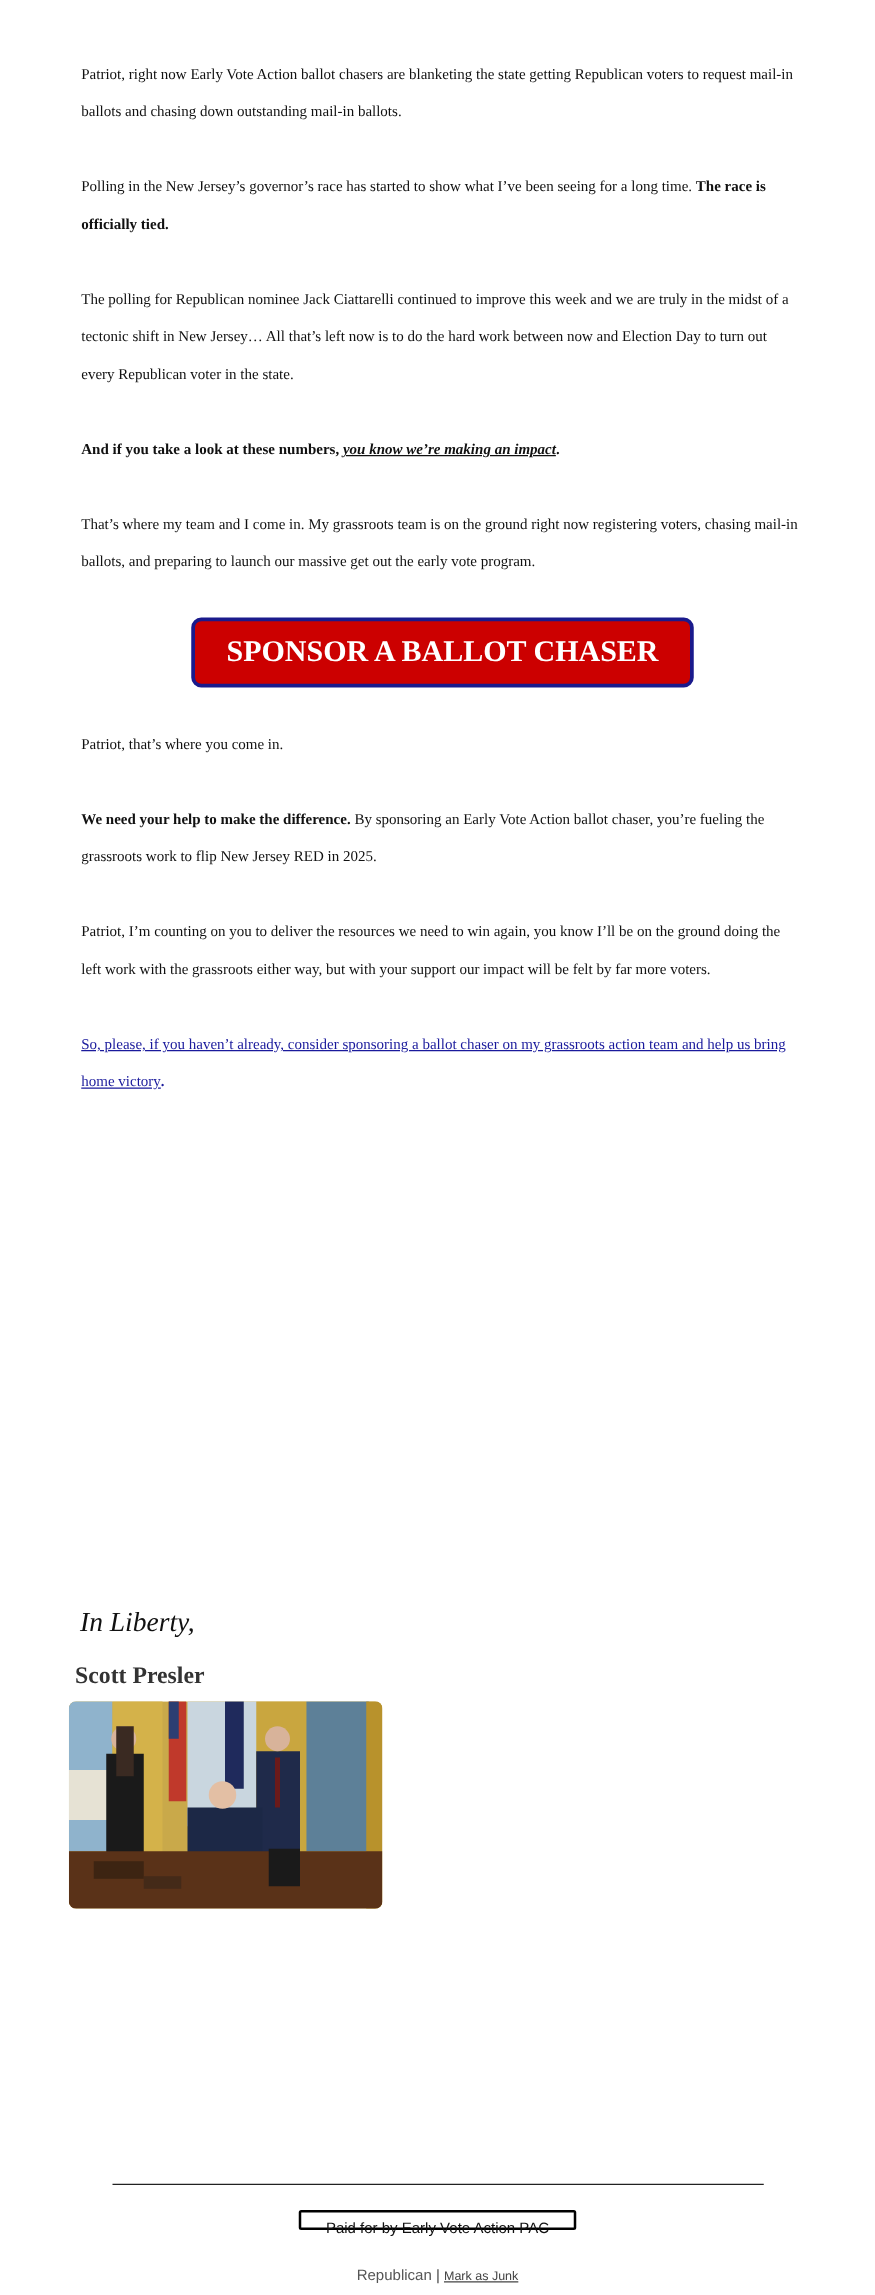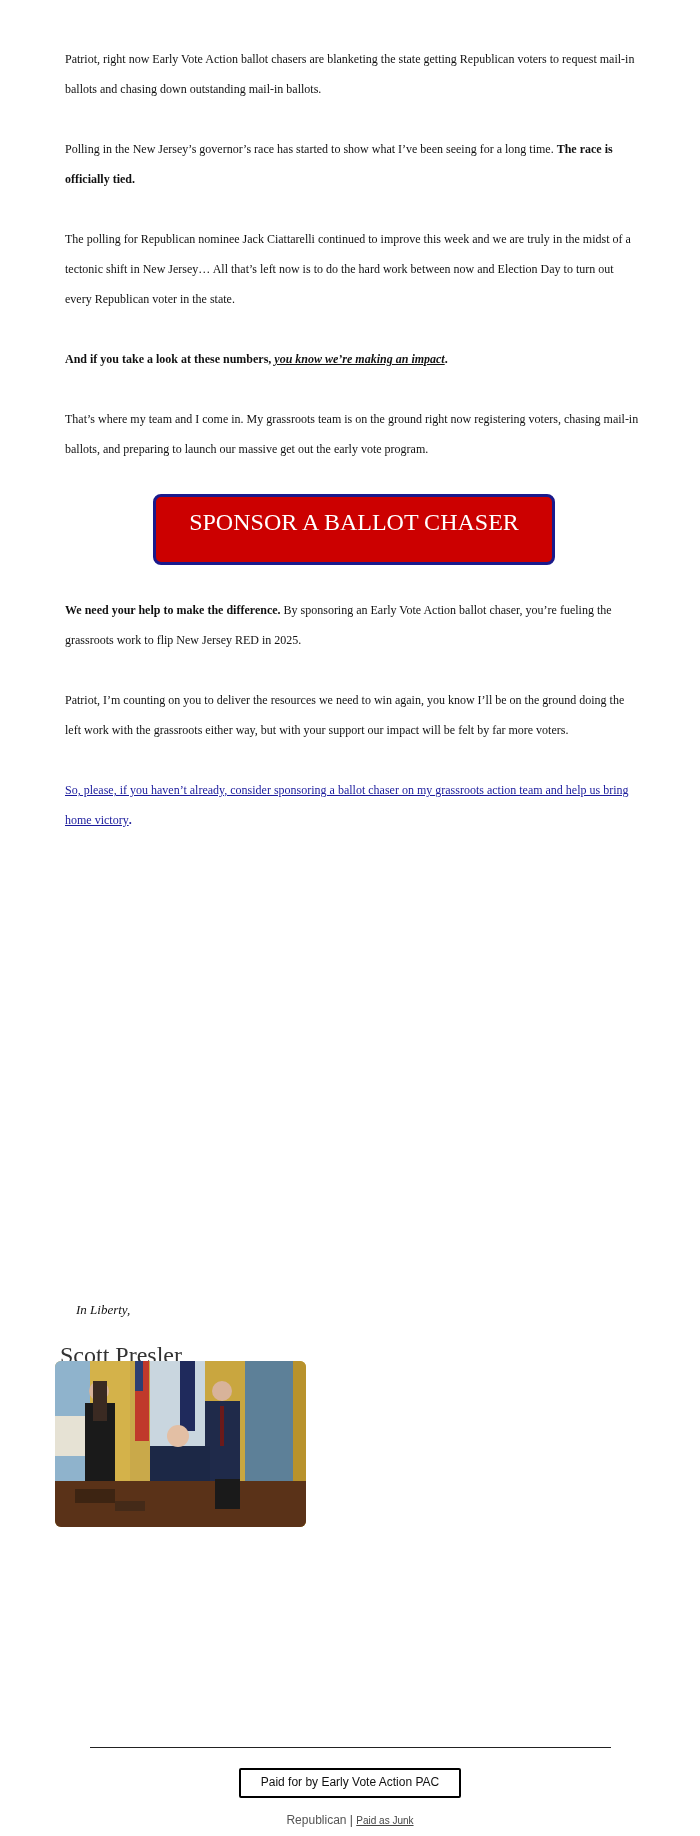--- a/index.html
+++ b/index.html
@@ -4,34 +4,34 @@
 <style>
   * { box-sizing: border-box; }
   html, body { margin: 0; padding: 0; background: #ffffff; }
   body { width: 700px; height: 1836px; overflow: hidden; position: relative;
          font-family: "Liberation Serif", "DejaVu Serif", serif; color: #111111; }
   .content { position: absolute; left: 65px; top: 44px; width: 578px; }
   p.body-p { margin: 0 0 30px 0; font-size: 12px; line-height: 30px; }
   .bold { font-weight: bold; }
   .ital-ul { font-style: italic; text-decoration: underline; }
   .cta-wrap { text-align: center; margin: 10px 0 30px 0; }
-  .cta-btn { display: inline-block; width: 402px; height: 71px; line-height: 50px;
+  .cta-btn { display: inline-block; width: 402px; height: 56px; line-height: 50px;
              background: #cc0000; border: 3px solid #1a1a8c; border-radius: 8px;
-             color: #ffffff; font-weight: normal; font-size: 24px; text-decoration: none;
+             color: #ffffff; font-weight: bold; font-size: 24px; text-decoration: none;
              text-align: center; }
   .hl-link { background: #ffff00; color: #1a1a9c; font-weight: bold; text-decoration: underline; }
   .blue-link { color: #1a1a9c; font-weight: normal; text-decoration: underline; }
   .dark { color: #111; }
   .sig { position: absolute; left: 60px; top: 1280px; }
-  .sig-closing { font-style: italic; font-size: 13px; line-height: 28px; margin: 16px; }
-  .sig-name { font-size: 24px; font-weight: normal; color: #333333; margin: 14px 0 8px 0; line-height: 30px; }
+  .sig-closing { font-style: italic; font-size: 22px; line-height: 28px; margin: 4px; }
+  .sig-name { font-size: 19px; font-weight: bold; color: #333333; margin: 14px 0 8px 0; line-height: 30px; }
   .photo { position: absolute; left: 55px; top: 1361px; width: 251px; height: 166px;
            border-radius: 6px; overflow: hidden; }
   .footer-rule { position: absolute; left: 90px; top: 1747px; width: 521px; height: 1px; background: #222; }
-  .paid-box { position: absolute; left: 239px; top: 1768px; width: 222px; height: 30px;
+  .paid-box { position: absolute; left: 239px; top: 1768px; width: 222px; height: 16px;
               border: 2px solid #000; border-radius: 2px; text-align: center;
               font-family: "Liberation Sans", "DejaVu Sans", sans-serif; font-size: 12px; line-height: 24px; color: #111; }
   .footer-links { position: absolute; left: 0; top: 1813px; width: 700px; text-align: center;
                   font-family: "Liberation Sans", "DejaVu Sans", sans-serif; font-size: 12px; color: #444; }
   .footer-links .unsub { color: #555; text-decoration: none; }
   .footer-links .junk { font-size: 10px; color: #444; text-decoration: underline; }
 </style>
 </head>
 <body>
 
@@ -43,20 +43,21 @@
   <p class="body-p">The polling for Republican nominee Jack Ciattarelli continued to improve this week and we are truly in the midst of a tectonic shift in New Jersey… All that’s left now is to do the hard work between now and Election Day to turn out every Republican voter in the state.</p>
 
   <p class="body-p bold"><span>And if you take a look at these numbers, </span><a class="ital-ul dark">you know we’re making an impact</a><span>.</span></p>
 
   <p class="body-p">That’s where my team and I come in. My grassroots team is on the ground right now registering voters, chasing mail-in ballots, and preparing to launch our massive get out the early vote program.</p>
 
   <div class="cta-wrap">
     <a class="cta-btn">SPONSOR A BALLOT CHASER</a>
   </div>
 
+  <p class="body-p">Patriot, that’s where you come in.</p>
 
   <p class="body-p"><span class="bold">We need your help to make the difference.</span><span> By sponsoring an Early Vote Action ballot chaser, you’re fueling the grassroots work to flip New Jersey RED in 2025.</span></p>
 
 
   <p class="body-p">Patriot, I’m counting on you to deliver the resources we need to win again, you know I’ll be on the ground doing the left work with the grassroots either way, but with your support our impact will be felt by far more voters.</p>
 
   <p class="body-p"><a class="blue-link">So, please, if you haven’t already, consider sponsoring a ballot chaser on my grassroots action team and help us bring home victory</a><span class="bold" style="color:#1a1a9c">.</span></p>
 </div>
 
 <div class="sig">
@@ -90,14 +91,14 @@
     <rect x="60" y="140" width="30" height="10" fill="#442a18"></rect>
     <rect x="160" y="118" width="25" height="30" fill="#1a1a1a"></rect>
   </svg>
 </div>
 
 <div class="footer-rule"></div>
 
 <div class="paid-box">Paid for by Early Vote Action PAC</div>
 
 <div class="footer-links">
-  <a class="unsub">Republican</a><span> | </span><a class="junk">Paid as Junk</a>
+  <a class="unsub">Republican</a><span> | </span><a class="junk">Mark as Junk</a>
 </div>
 
 </body></html>

